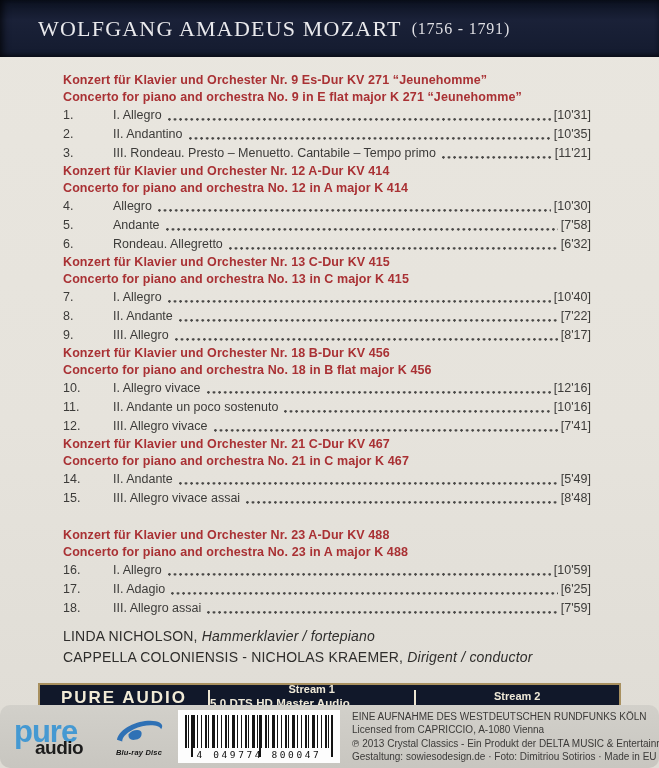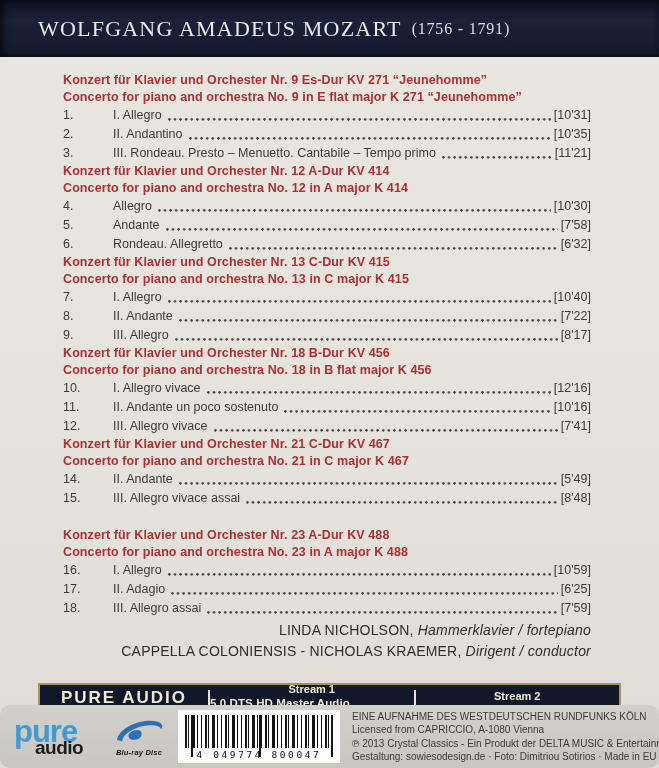--- a/index.html
+++ b/index.html
@@ -31,21 +31,21 @@
   }
   .track-num { width:50px; flex:none; }
   .track-title { padding-right:3px; }
   .leader {
     flex:1; height:3px; margin:8px 3px 0 3px;
     background-image:radial-gradient(circle at 1.4px 1.4px,#4a4947 1.05px,transparent 1.5px);
     background-size:5.6px 3px; background-repeat:repeat-x;
   }
   .track-time { flex:none; }
   
-  .performers { text-align:right; margin-top:2px; color:#2f2e2c; }
+  .performers { text-align:left; margin-top:8px; color:#2f2e2c; }
   .performer-line { font-size:14px; line-height:21px; letter-spacing:.2px; }
   .performer-role { font-style:italic; }
   
   .audio-bar {
     position:absolute; left:38px; top:683px; width:583px; height:40px;
     background:#11182a; border:2px solid #a8905f; display:flex; align-items:stretch;
   }
   .bar-left { width:168px; display:flex; flex-direction:column; justify-content:center; align-items:center; }
   .bar-brand { color:#f1ead6; font-weight:bold; font-size:17px; letter-spacing:2px; line-height:17px; }
   .bar-brand-sub { color:#efe8d4; font-size:9.5px; letter-spacing:1.6px; line-height:11px; }

